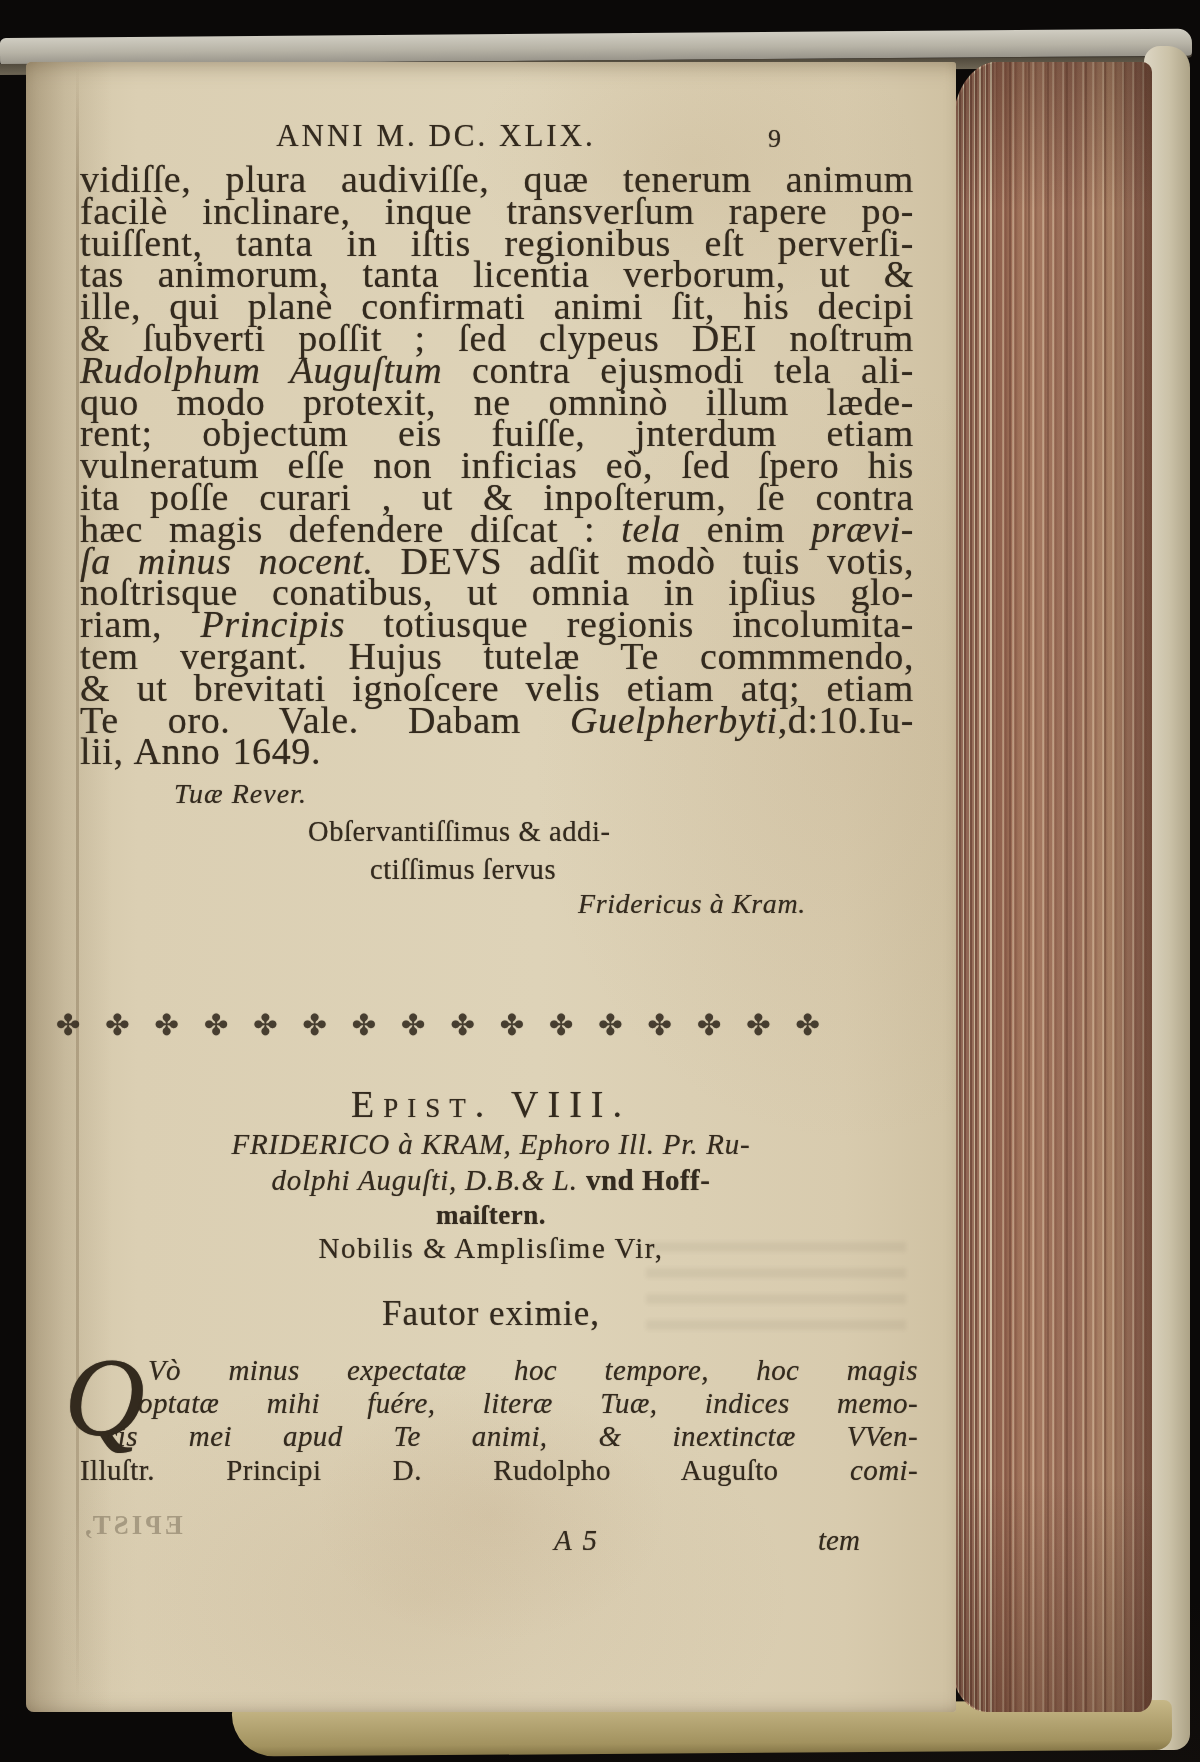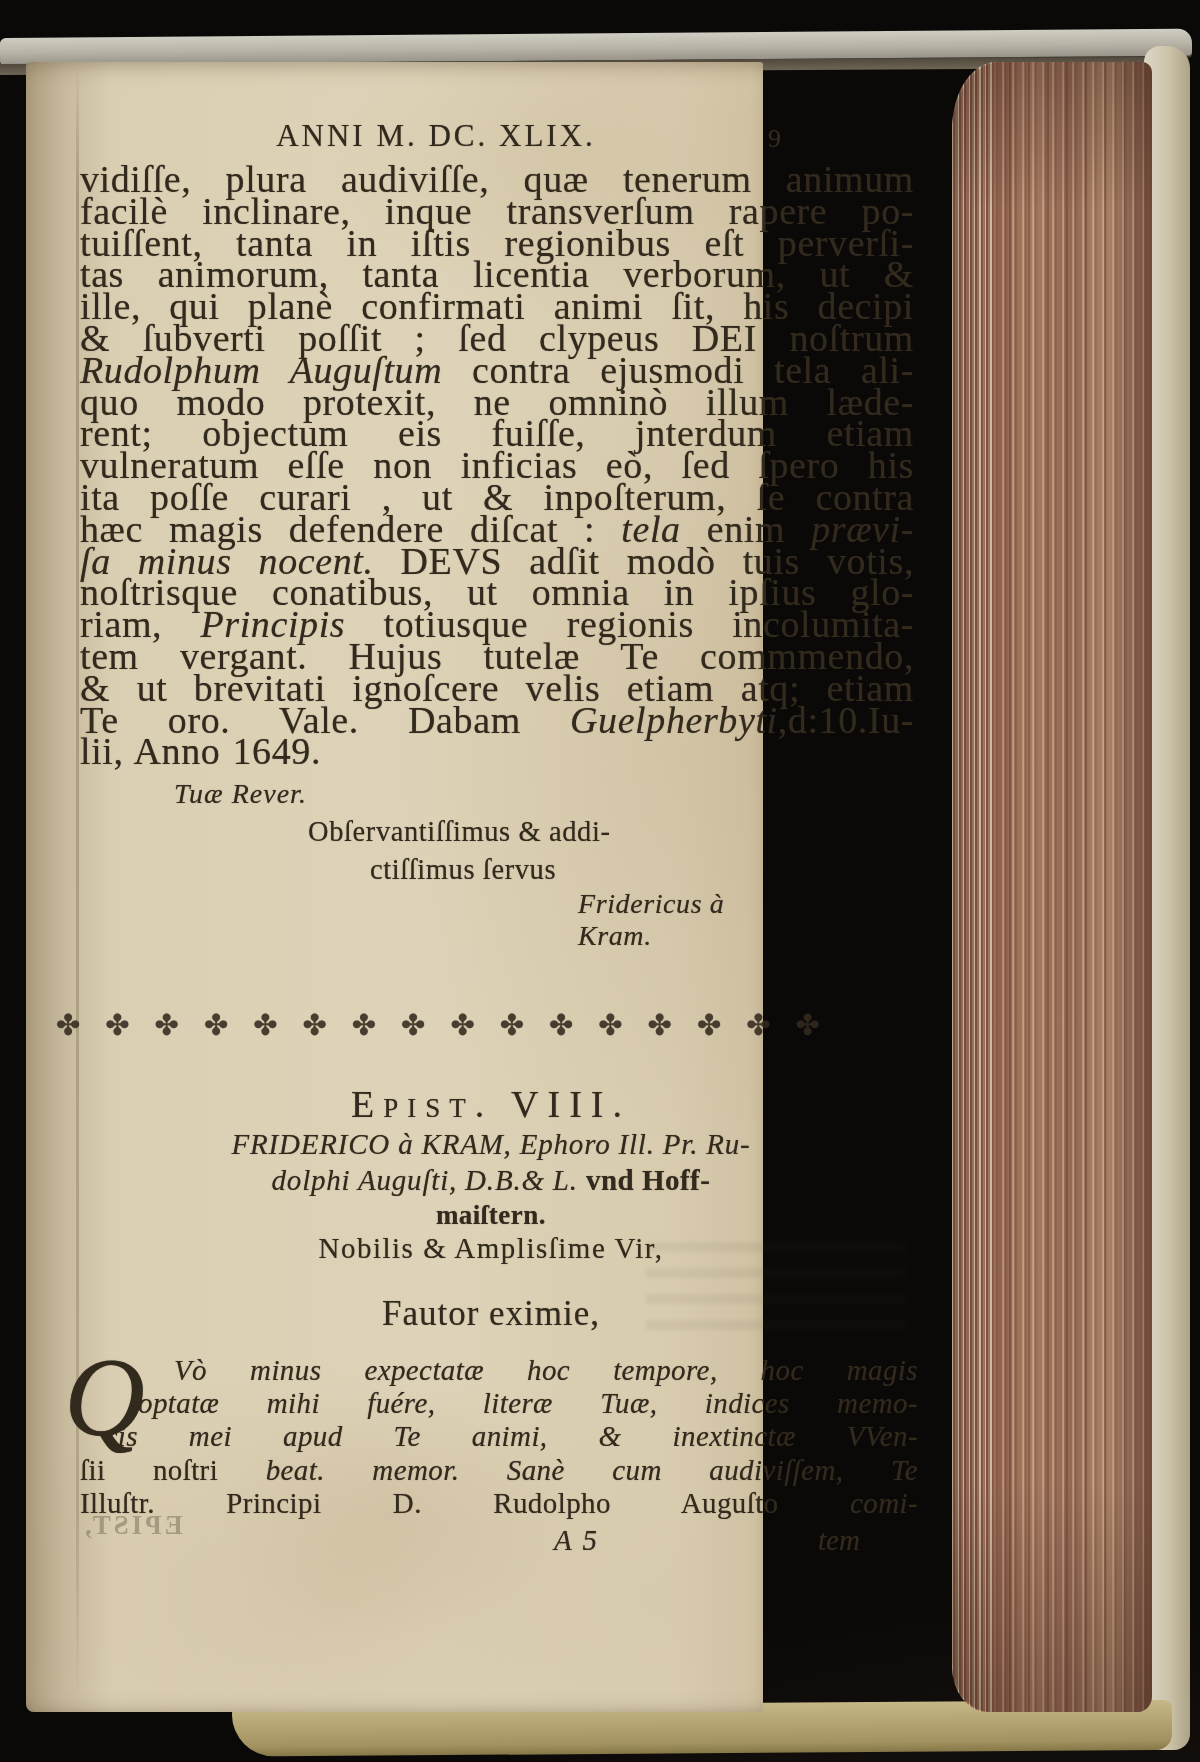--- a/index.html
+++ b/index.html
@@ -48,21 +48,21 @@
     background:repeating-linear-gradient(90deg,#dcccae 0 1px,#7e5342 1px 3px,#a1745f 3px 5.5px);
     opacity:.85;
   }
   .fore-edge::after{
     content:"";position:absolute;inset:0;border-radius:inherit;
     background:linear-gradient(180deg, rgba(46,26,18,.28), rgba(0,0,0,0) 9%, rgba(0,0,0,0) 86%, rgba(52,28,18,.3)),
                linear-gradient(90deg, rgba(0,0,0,.12), rgba(0,0,0,0) 18%, rgba(255,235,200,.08) 70%, rgba(0,0,0,.1));
   }
   
   .page{
-    position:absolute;left:26px;top:62px;width:737px;height:1650px;
+    position:absolute;left:26px;top:62px;width:930px;height:1650px;
     background:
       radial-gradient(ellipse 320px 220px at 72% 6%, rgba(170,140,94,.13), transparent 70%),
       radial-gradient(ellipse 420px 520px at 88% 42%, rgba(162,132,92,.10), transparent 75%),
       radial-gradient(ellipse 520px 320px at 42% 93%, rgba(168,138,98,.15), transparent 72%),
       radial-gradient(ellipse 220px 160px at 50% 88%, rgba(152,112,72,.10), transparent 80%),
       linear-gradient(90deg,#cfc2a4, #dbcfb3 12%, #ded3b8 55%, #d8cbae 88%, #cfc1a2),
       #d9cdb0;
     border-radius:5px 3px 3px 8px;
     box-shadow:inset 0 14px 22px -14px rgba(96,78,52,.55), inset 0 -10px 18px -12px rgba(96,78,52,.5);
     color:#332a1e;
@@ -98,21 +98,21 @@
     font-size:38px;letter-spacing:9px;white-space:nowrap;}
   .addr{left:20px;width:890px;text-align:center;font-size:29px;letter-spacing:.8px;white-space:nowrap;}
   .addr1{top:1066px;}
   .addr2{top:1102px;}
   .addr3{top:1138px;font-size:27px;}
   .salut1{top:1170px;left:20px;width:890px;text-align:center;font-size:29px;letter-spacing:1.5px;white-space:nowrap;}
   .salut2{top:1232px;left:20px;width:890px;text-align:center;font-size:35px;letter-spacing:1px;white-space:nowrap;}
   .dropcap{top:1286px;left:38px;font-size:112px;line-height:.88;font-style:italic;font-weight:500;}
   .qpara{top:1292px;left:54px;width:838px;font-size:29px;line-height:33.2px;}
   .qpara .bline{letter-spacing:.4px;}
-  .qi1{padding-left:94px;}
+  .qi1{padding-left:68px;}
   .qi2{padding-left:58px;}
   .qi3{padding-left:26px;}
   .sigmark{top:1462px;left:528px;font-size:29px;font-style:italic;letter-spacing:2px;}
   .catchword{top:1462px;left:792px;font-size:29px;font-style:italic;}
   .showthrough{
     top:1448px;left:56px;font-size:27px;font-weight:bold;letter-spacing:3px;
     color:#7f735d;opacity:.55;transform:scaleX(-1);filter:blur(.6px);text-shadow:none;
   }
   .ghost{position:absolute;opacity:.13;filter:blur(2px);color:#4a4030;pointer-events:none;}
   .ghost1{top:1180px;left:620px;width:260px;height:90px;
@@ -173,21 +173,20 @@
 
     <div class="abs salut1 ink">Nobilis &amp; Amplisſime Vir,</div>
     <div class="abs salut2 ink">Fautor eximie,</div>
 
     <div class="abs dropcap ink">Q</div>
 
     <div class="abs qpara">
       <div class="bline jline qi1 ink"><span class="it">Vò minus expectatæ hoc tempore,  hoc magis</span></div>
       <div class="bline jline qi2 ink"><span class="it">optatæ mihi fuére, literæ Tuæ, indices memo-</span></div>
       <div class="bline jline qi3 ink"><span class="it">ris mei apud Te animi, &amp; inextinctæ VVen-</span></div>
-      <div class="bline jline ink"><span>ſii noſtri </span><span class="it">beat. memor.</span><span>  </span><span class="it">Sanè cum audiviſſem, Te</span></div>
       <div class="bline jline ink"><span>Illuſtr. Principi D. Rudolpho Auguſto </span><span class="it">comi-</span></div>
     </div>
 
     <div class="abs showthrough">EPIST,</div>
     <div class="abs sigmark ink">A 5</div>
     <div class="abs catchword ink">tem</div>
   </div>
 </div>
 
 </body></html>

